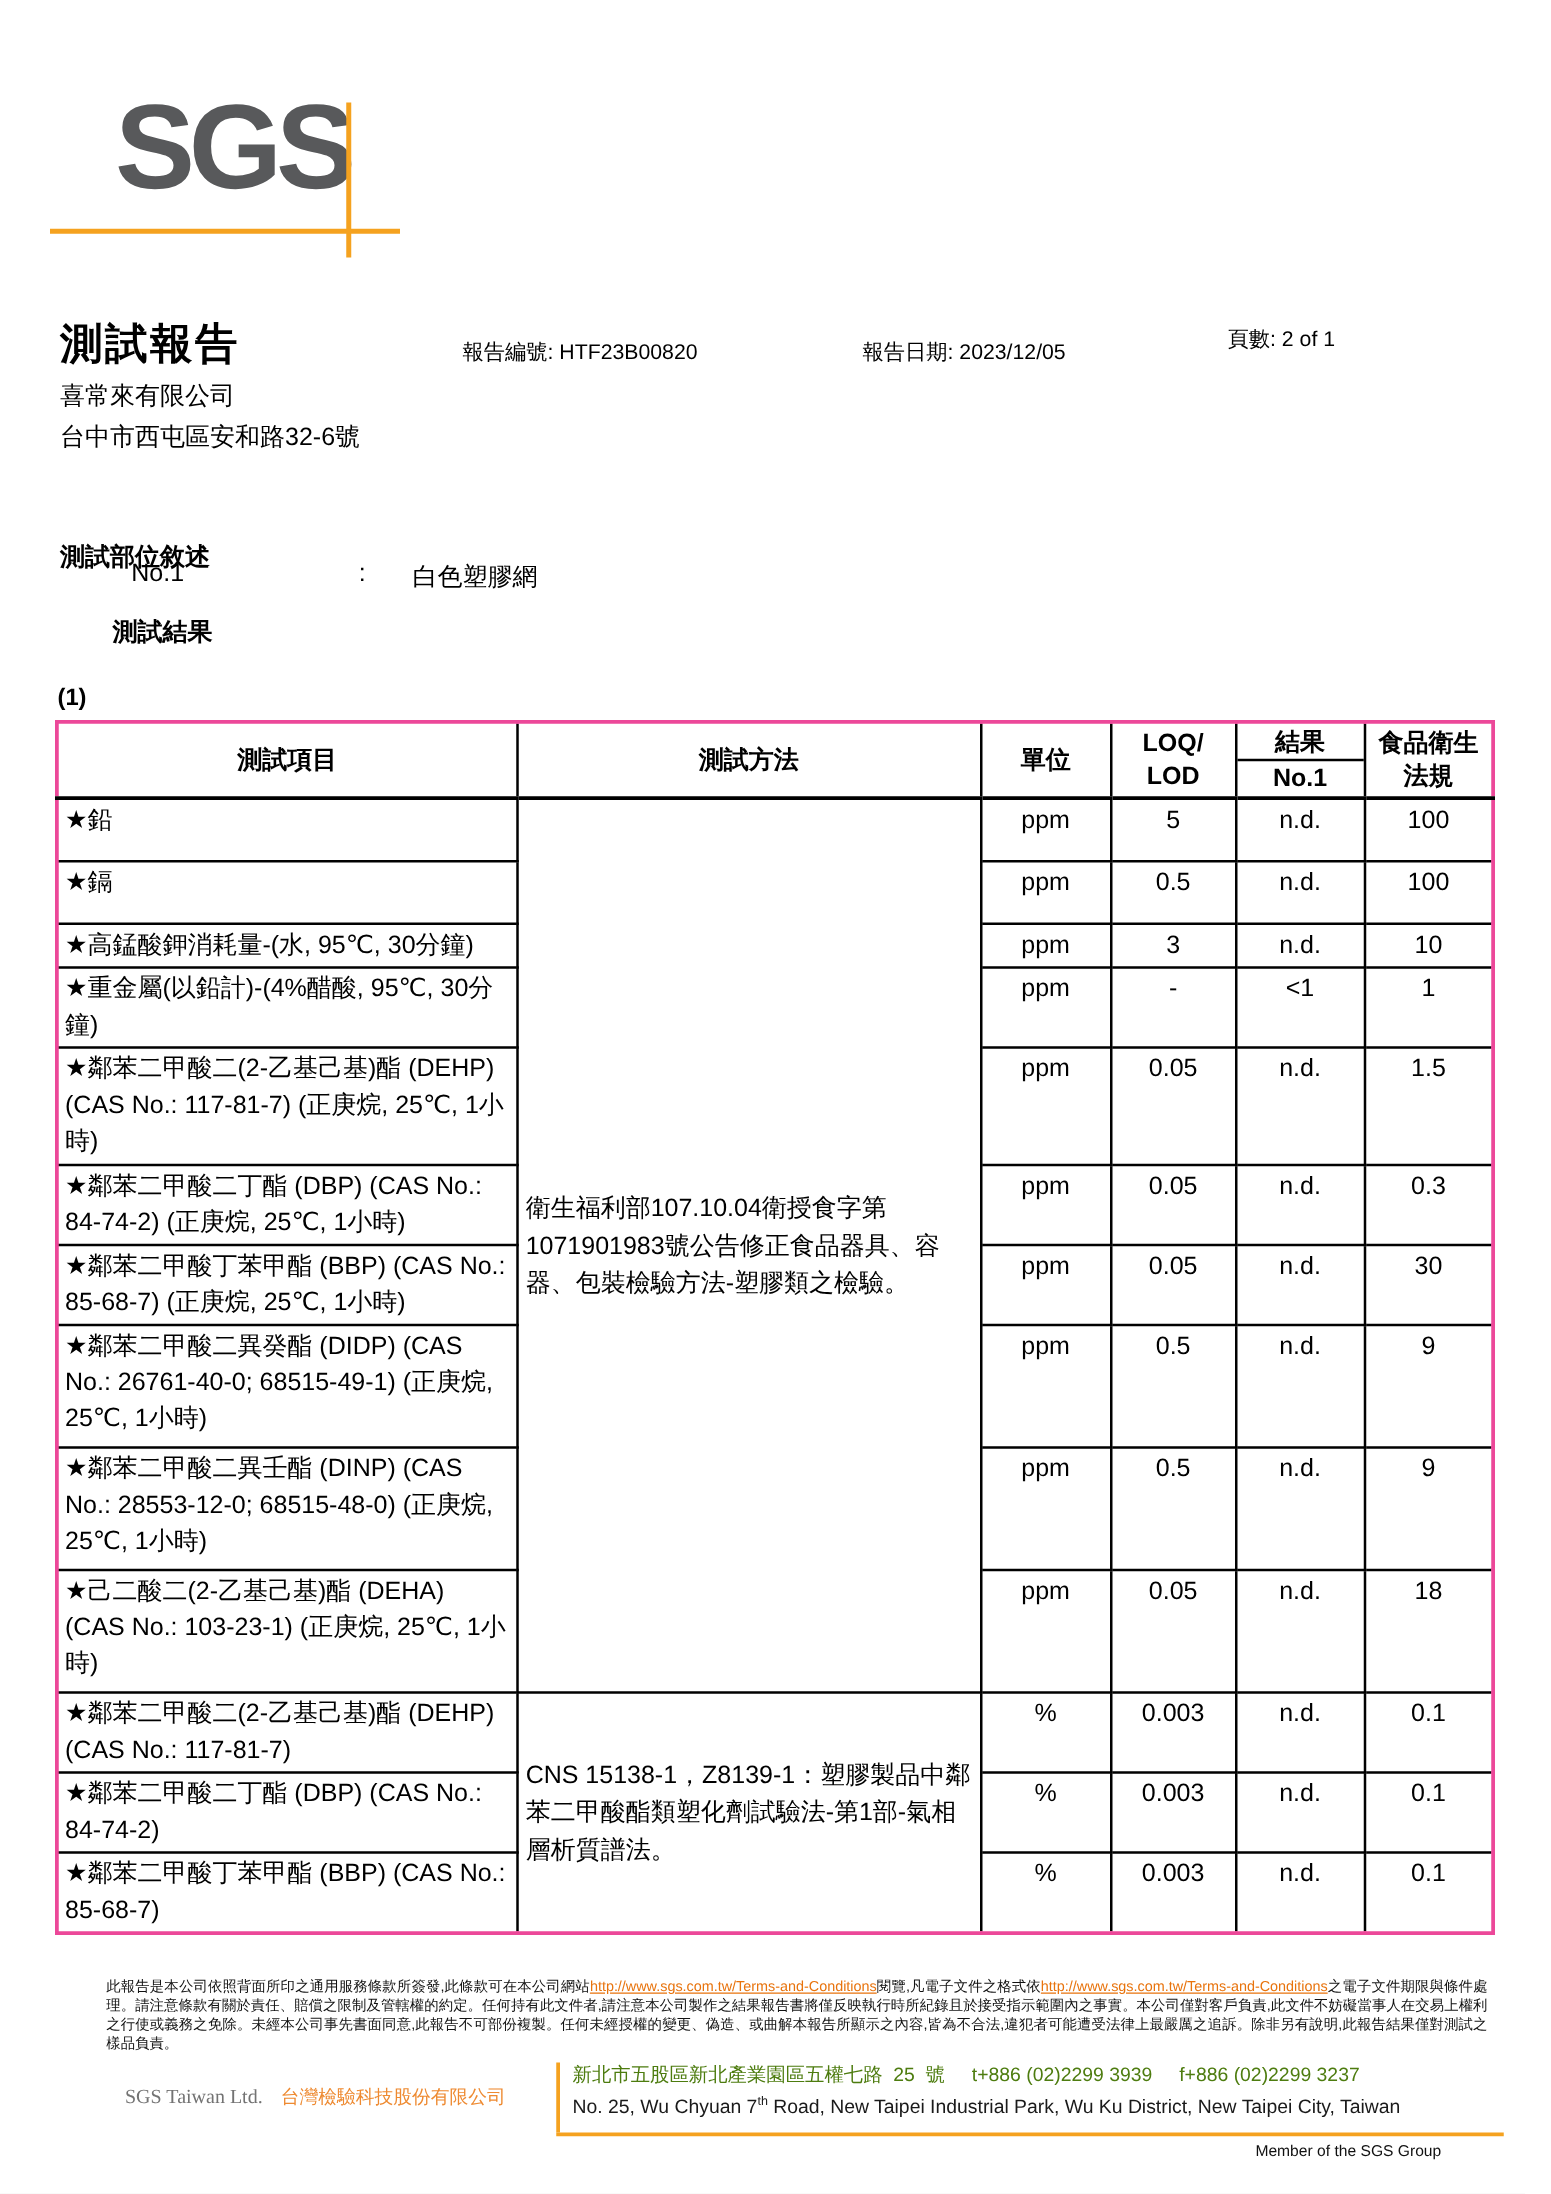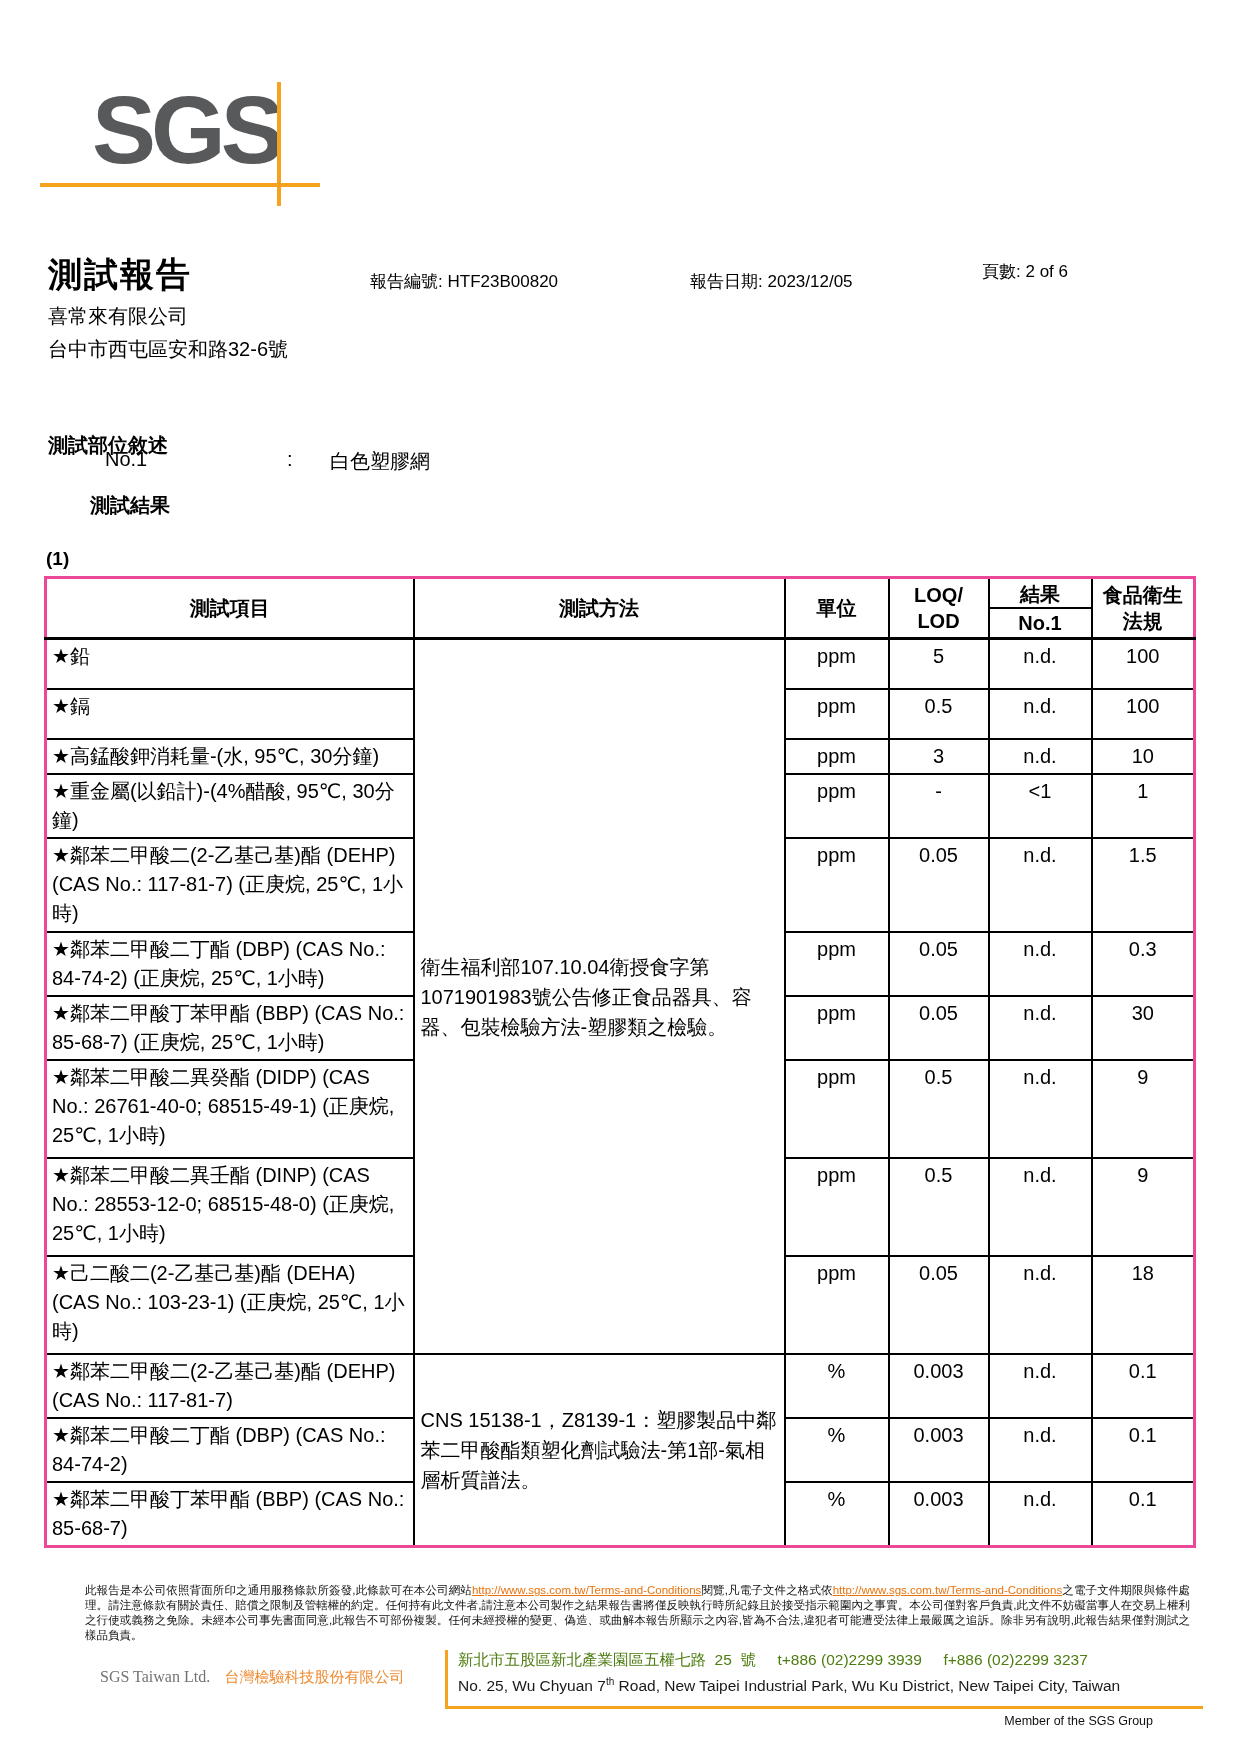--- a/index.html
+++ b/index.html
@@ -3,21 +3,21 @@
 <meta charset="utf-8">
 <style>
   html,body{margin:0;padding:0;background:#f0f0f0;}
   .page{
     position:relative;width:1241px;height:1755px;background:#ffffff;
     font-family:"Liberation Sans","DejaVu Sans",sans-serif;color:#000;
     overflow:hidden;margin:0 auto;
   }
   
   .logo-text{
-    position:absolute;left:92px;top:80px;font-size:96px;font-weight:700;
+    position:absolute;left:92px;top:68px;font-size:96px;font-weight:700;
     color:#58595B;letter-spacing:-5px;line-height:100px;
   }
   .logo-vline{position:absolute;left:277px;top:82px;width:4px;height:124px;background:#F5A21F;}
   .logo-hline{position:absolute;left:40px;top:183px;width:280px;height:4px;background:#F5A21F;}
   
   .doc-title{position:absolute;left:48px;top:252px;font-size:34px;font-weight:700;letter-spacing:2px;}
   .hfield{position:absolute;font-size:17px;white-space:nowrap;}
   .f-repno{left:370px;top:270px;}
   .f-repdate{left:690px;top:270px;}
   .f-page{left:982px;top:260px;}
@@ -71,21 +71,21 @@
 
 <div class="page">
 
   <div class="logo-text">SGS</div>
   <div class="logo-vline"></div>
   <div class="logo-hline"></div>
 
   <div class="doc-title">測試報告</div>
   <div class="hfield f-repno"><span>報告編號:</span> <span>HTF23B00820</span></div>
   <div class="hfield f-repdate"><span>報告日期:</span> <span>2023/12/05</span></div>
-  <div class="hfield f-page"><span>頁數:</span> <span>2 of 6</span></div>
+  <div class="hfield f-page"><span>頁數:</span> <span>2 of 1</span></div>
   <div class="company-name">喜常來有限公司</div>
   <div class="company-addr">台中市西屯區安和路32-6號</div>
 
   <div class="sec-title sec-part">測試部位敘述</div>
   <div class="sample-row">
     <span class="sample-no">No.1</span>
     <span class="sample-colon">:</span>
     <span class="sample-desc">白色塑膠網</span>
   </div>
 

